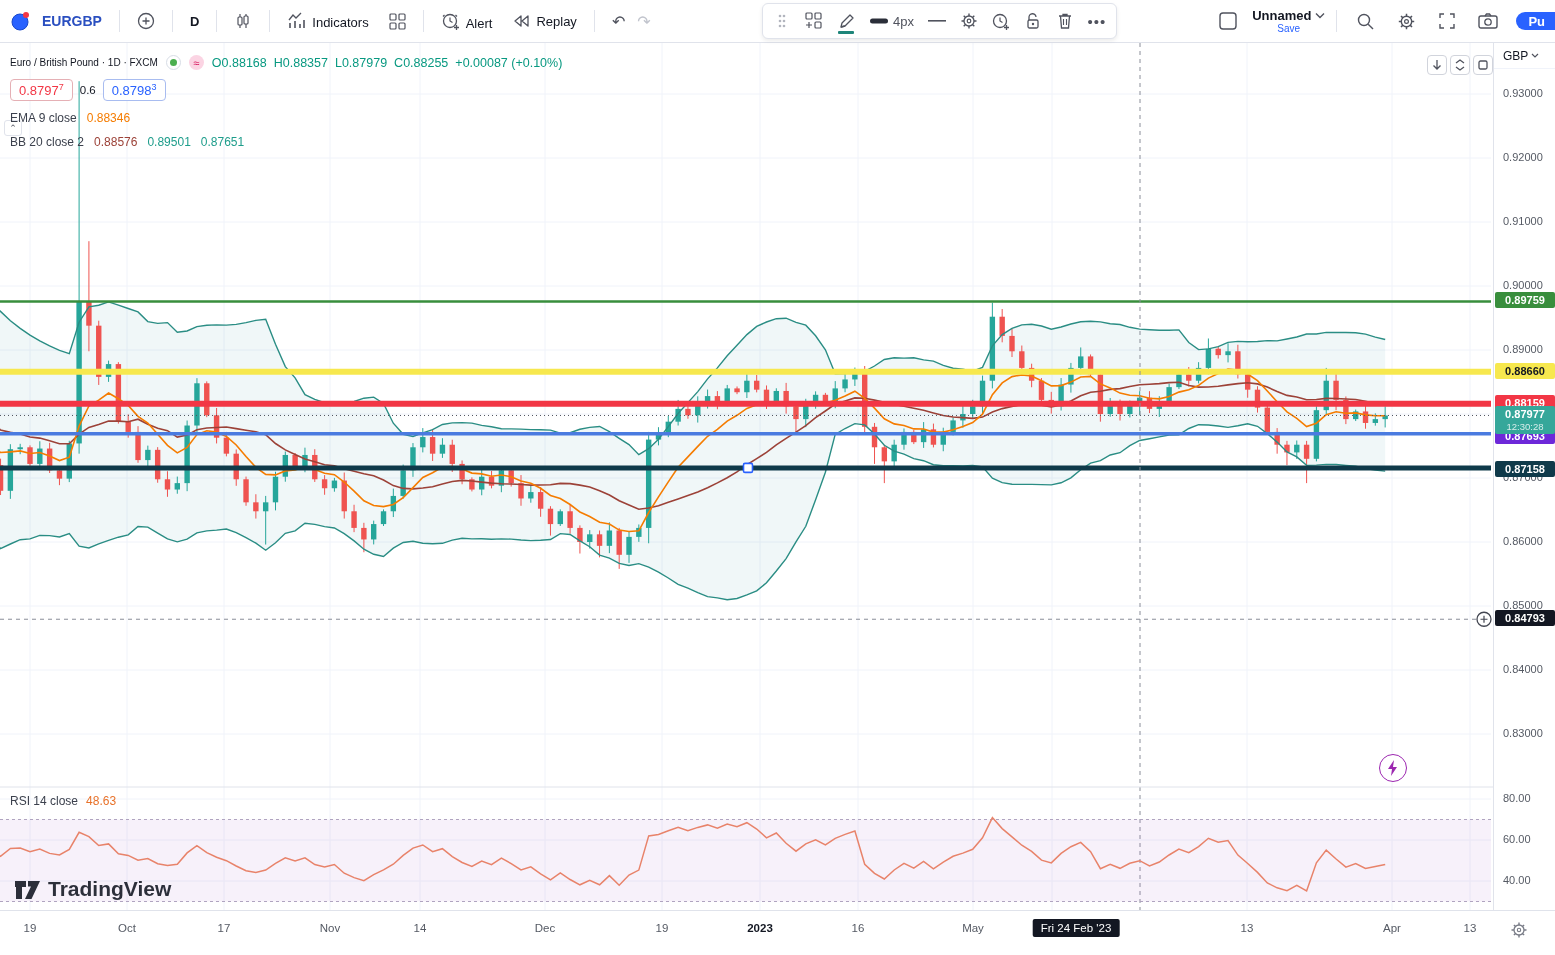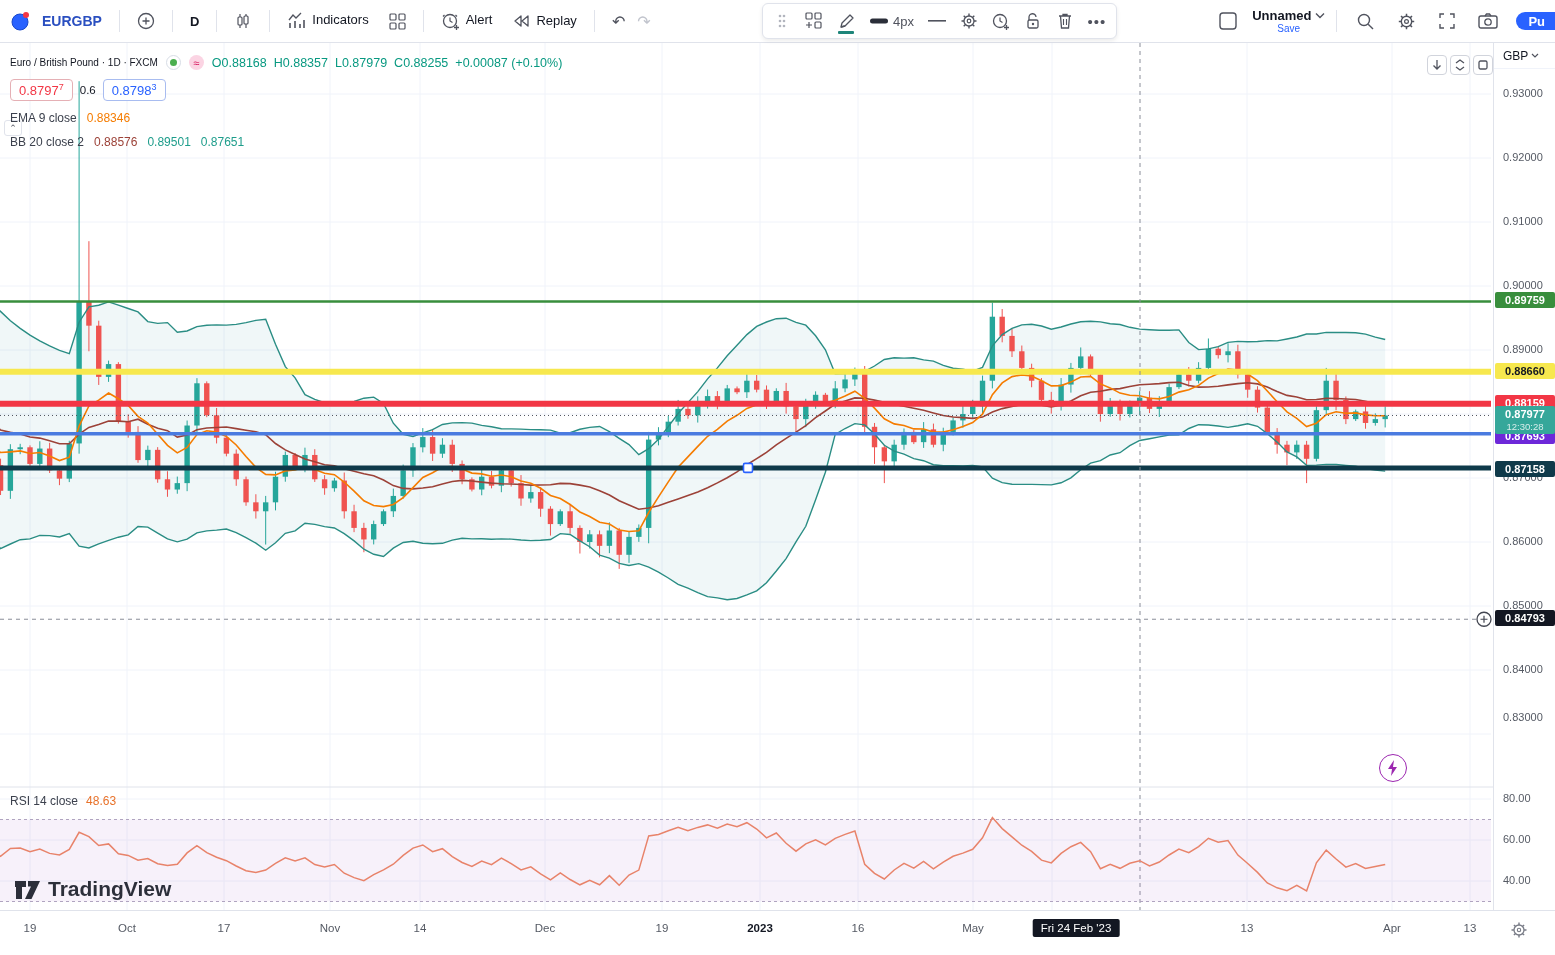--- a/index.html
+++ b/index.html
@@ -7,21 +7,21 @@
   body { font-family:"Liberation Sans", sans-serif; color:#131722; }
   #app { position:relative; width:1555px; height:955px; background:#fff; overflow:hidden; }
   svg.plot { position:absolute; left:0; top:0; z-index:1; }
 
   
   #topbar { position:absolute; left:0; top:0; width:1555px; height:43px; background:#fff;
             border-bottom:1px solid #e0e3eb; z-index:10; }
   .tb-left { position:absolute; left:10px; top:0; height:42px; display:flex; align-items:center; gap:4px; }
   .tb-right { position:absolute; right:0; top:0; height:42px; display:flex; align-items:center; gap:6px; padding-right:0; }
   .tb-sep { width:1px; height:22px; background:#e0e3eb; margin:0 5px; }
-  .tb-btn { display:flex; align-items:flex-start; gap:6px; padding:5px 8px; border-radius:4px; cursor:pointer;
+  .tb-btn { display:flex; align-items:flex-end; gap:6px; padding:5px 8px; border-radius:4px; cursor:pointer;
             font-size:13px; color:#131722; background:transparent; border:none; }
   .tb-btn svg { display:block; }
   .sym { font-weight:bold; font-size:14px; color:#2a4fc0; }
   .interval { font-size:13px; font-weight:600; color:#131722; }
   #float-toolbar { position:absolute; left:762px; top:3px; height:36px; display:flex; align-items:center;
                    background:#fff; border:1px solid #e0e3eb; border-radius:6px; box-shadow:0 2px 4px rgba(0,0,0,.08);
                    padding:0 4px; gap:2px; z-index:11; }
   .ft-btn { display:flex; align-items:center; justify-content:center; width:30px; height:30px; border-radius:4px; cursor:pointer; position:relative; }
   .ft-btn.wide { width:auto; padding:0 6px; gap:4px; }
   .pencil-underline { position:absolute; bottom:2px; left:7px; width:16px; height:3px; background:#1e857a; border-radius:1px; }
@@ -699,21 +699,21 @@
     <div id="pa-ticks">
         <div class="pa-tick" style="top: 44px;">0.93000</div>
         <div class="pa-tick" style="top: 108px;">0.92000</div>
         <div class="pa-tick" style="top: 172px;">0.91000</div>
         <div class="pa-tick" style="top: 236px;">0.90000</div>
         <div class="pa-tick" style="top: 300px;">0.89000</div>
         <div class="pa-tick" style="top: 428px;">0.87000</div>
         <div class="pa-tick" style="top: 492px;">0.86000</div>
         <div class="pa-tick" style="top: 556px;">0.85000</div>
         <div class="pa-tick" style="top: 620px;">0.84000</div>
-        <div class="pa-tick" style="top: 668px;">0.83000</div>
+        <div class="pa-tick" style="top: 684px;">0.83000</div>
         <div class="pa-tick" style="top: 749px;">80.00</div>
         <div class="pa-tick" style="top: 790px;">60.00</div>
         <div class="pa-tick" style="top: 831px; text-align: right;">40.00</div>
       </div>
     <div id="pa-labels">
         <div class="pa-label" style="top: 249.424px; background: rgb(56, 142, 60); color: rgb(255, 255, 255);">0.89759</div>
         <div class="pa-label" style="top: 319.76px; background: rgb(247, 232, 78); color: rgb(19, 23, 34);">0.88660</div>
         <div class="pa-label" style="top: 351.824px; background: rgb(242, 54, 69); color: rgb(255, 255, 255);">0.88159</div>
         <div class="pa-label" style="top: 385px; background: #6d28d9; color: rgb(255, 255, 255);">0.87693</div>
         <div class="pa-label" style="top: 418px; background: rgb(15, 58, 74); color: rgb(255, 255, 255);">0.87158</div>

